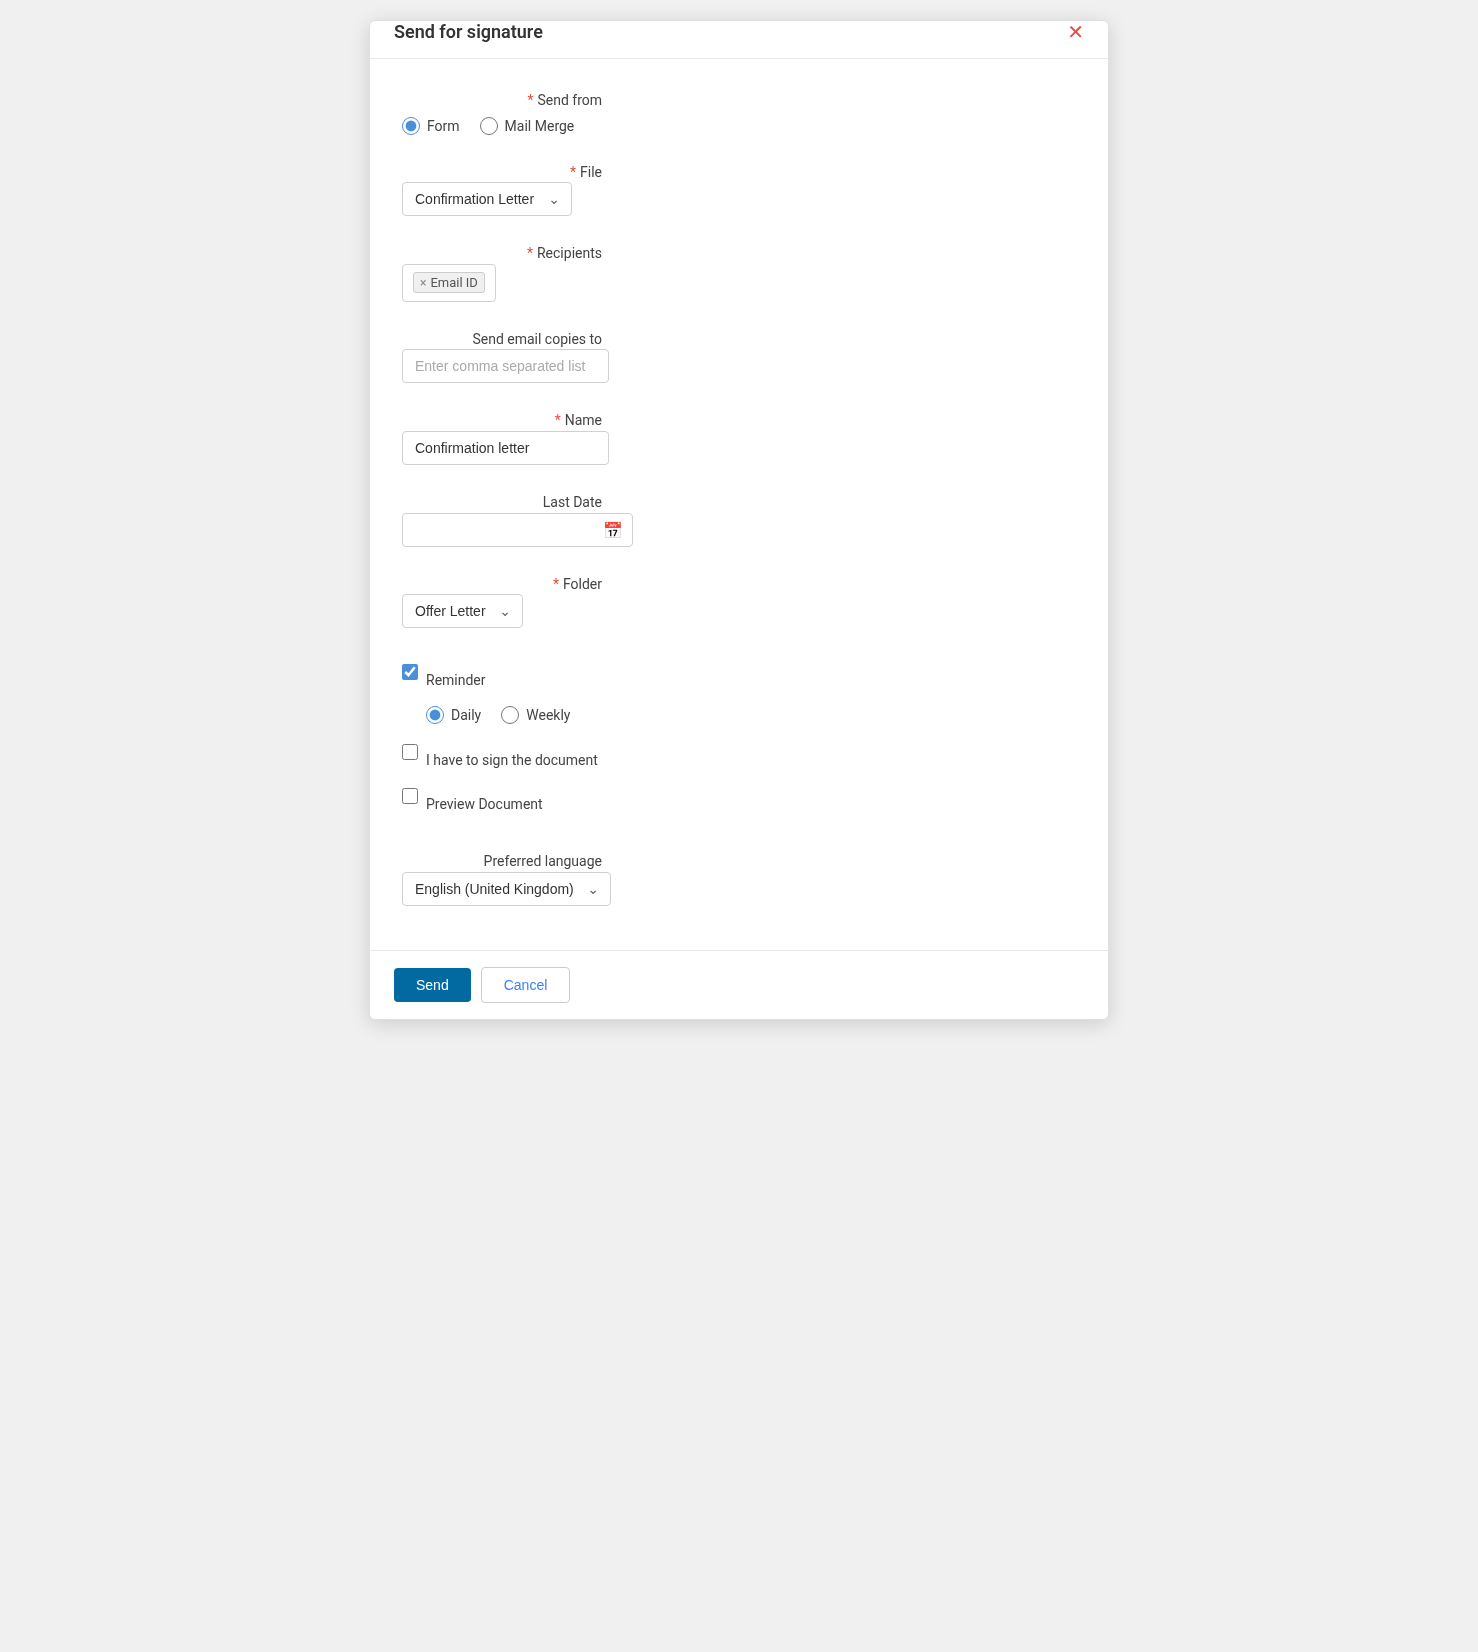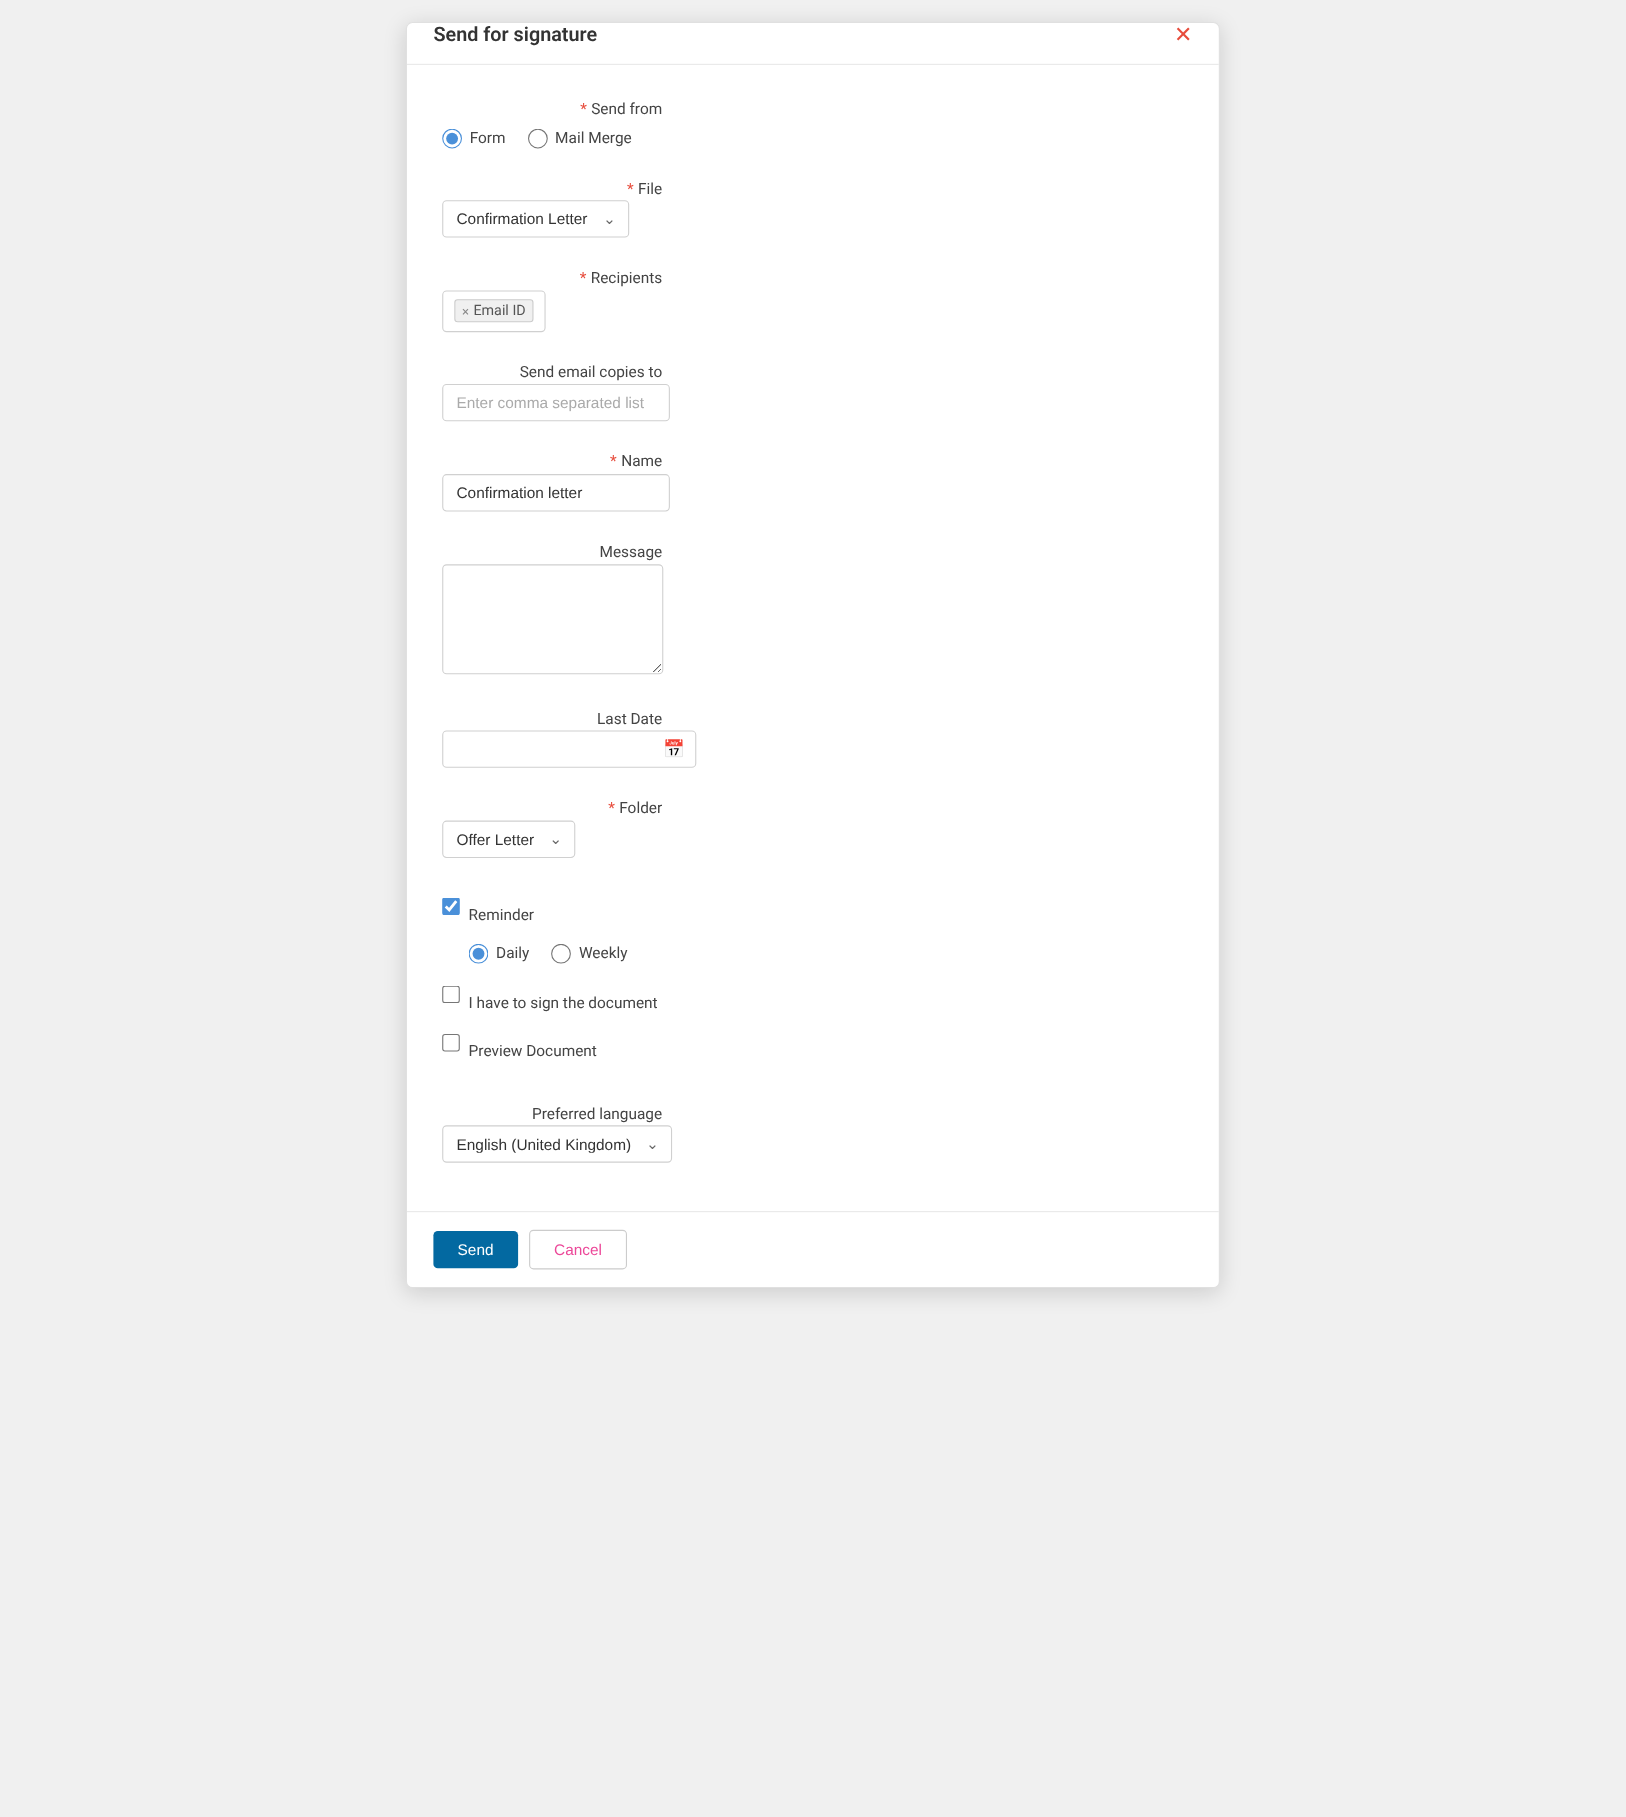--- a/index.html
+++ b/index.html
@@ -263,21 +263,21 @@
       border: none;
       border-radius: 4px;
       padding: 9px 22px;
       font-size: 14px;
       font-weight: 500;
       cursor: pointer;
     }
 
     .btn-cancel {
       background: #fff;
-      color: #ec4899;
+      color: #3b82f6;
       border: 1px solid #ccc;
       border-radius: 4px;
       padding: 9px 22px;
       font-size: 14px;
       cursor: pointer;
     }
 
     .checkbox-checked {
       accent-color: #4a90d9;
     }
@@ -349,28 +349,20 @@
 
     <div class="form-row">
       <div class="form-label">
         <span class="required">*</span><span>Name</span>
       </div>
       <div class="form-control">
         <input type="text" class="text-input" value="Confirmation letter" style="">
       </div>
     </div>
 
-    <div class="form-row">
-      <div class="form-label">
-        <span>Message</span>
-      </div>
-      <div class="form-control">
-        <textarea class="textarea-input" style=""></textarea>
-      </div>
-    </div>
 
     <div class="form-row">
       <div class="form-label">
         <span>Last Date</span>
       </div>
       <div class="form-control">
         <div class="date-input-wrapper">
           <input type="text" class="date-input" style="">
           <span class="calendar-icon">📅</span>
         </div>

